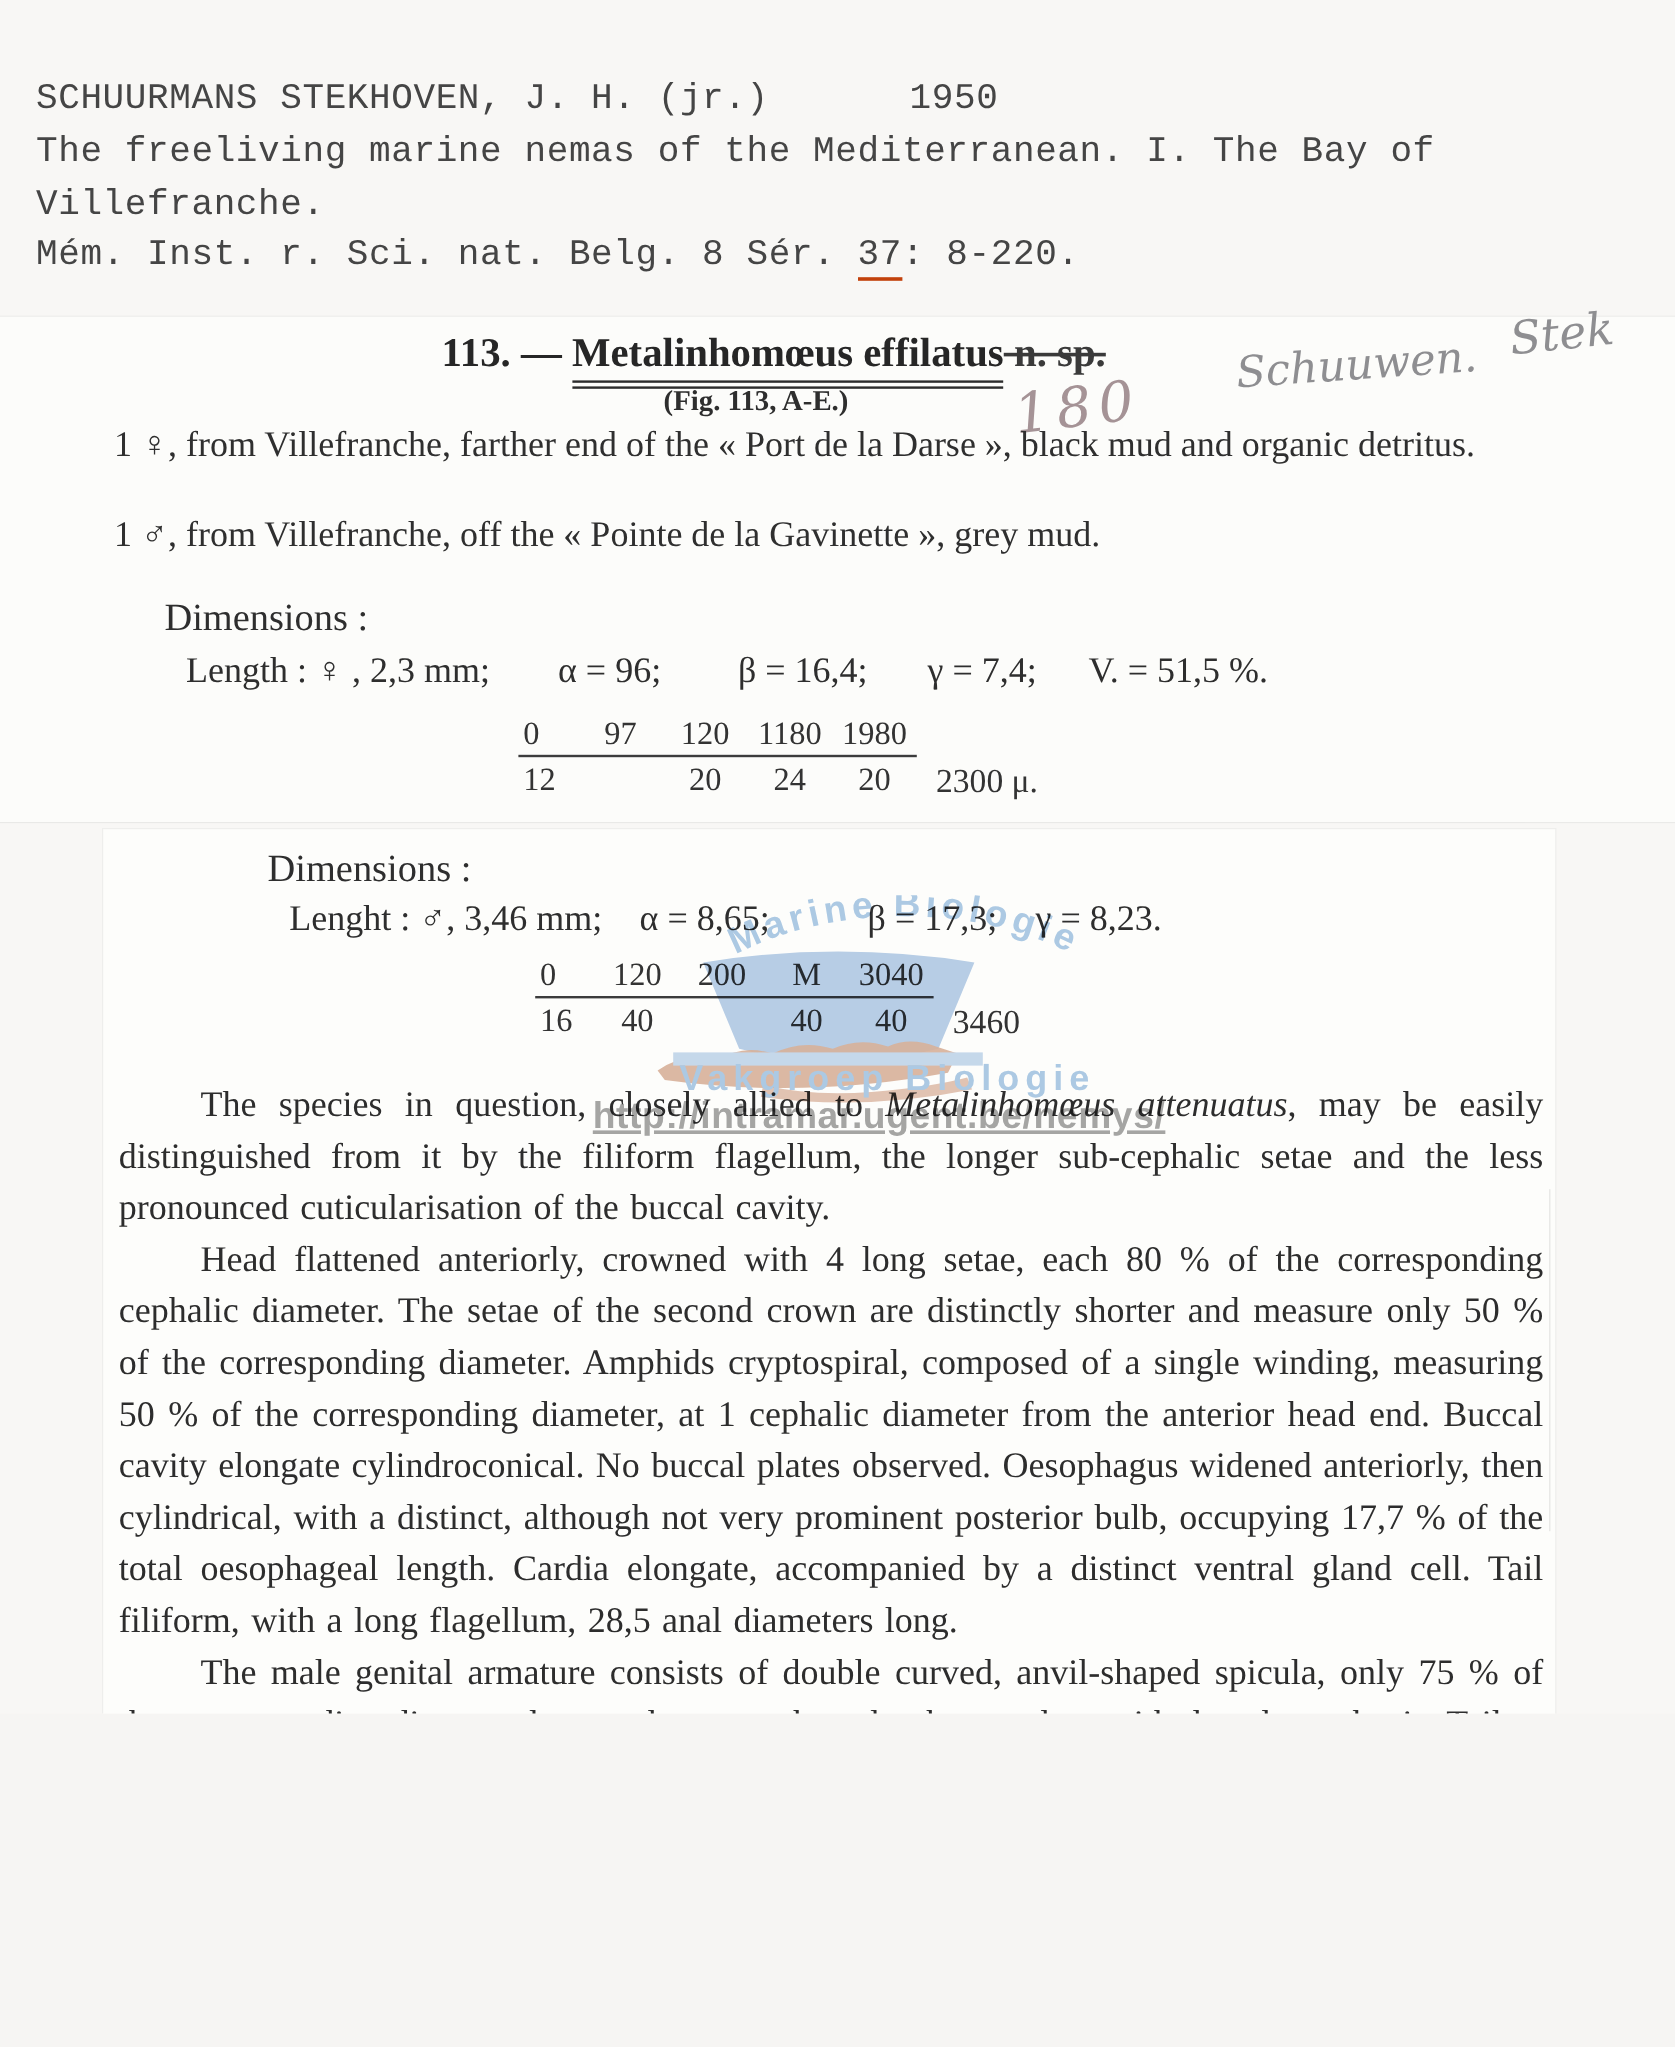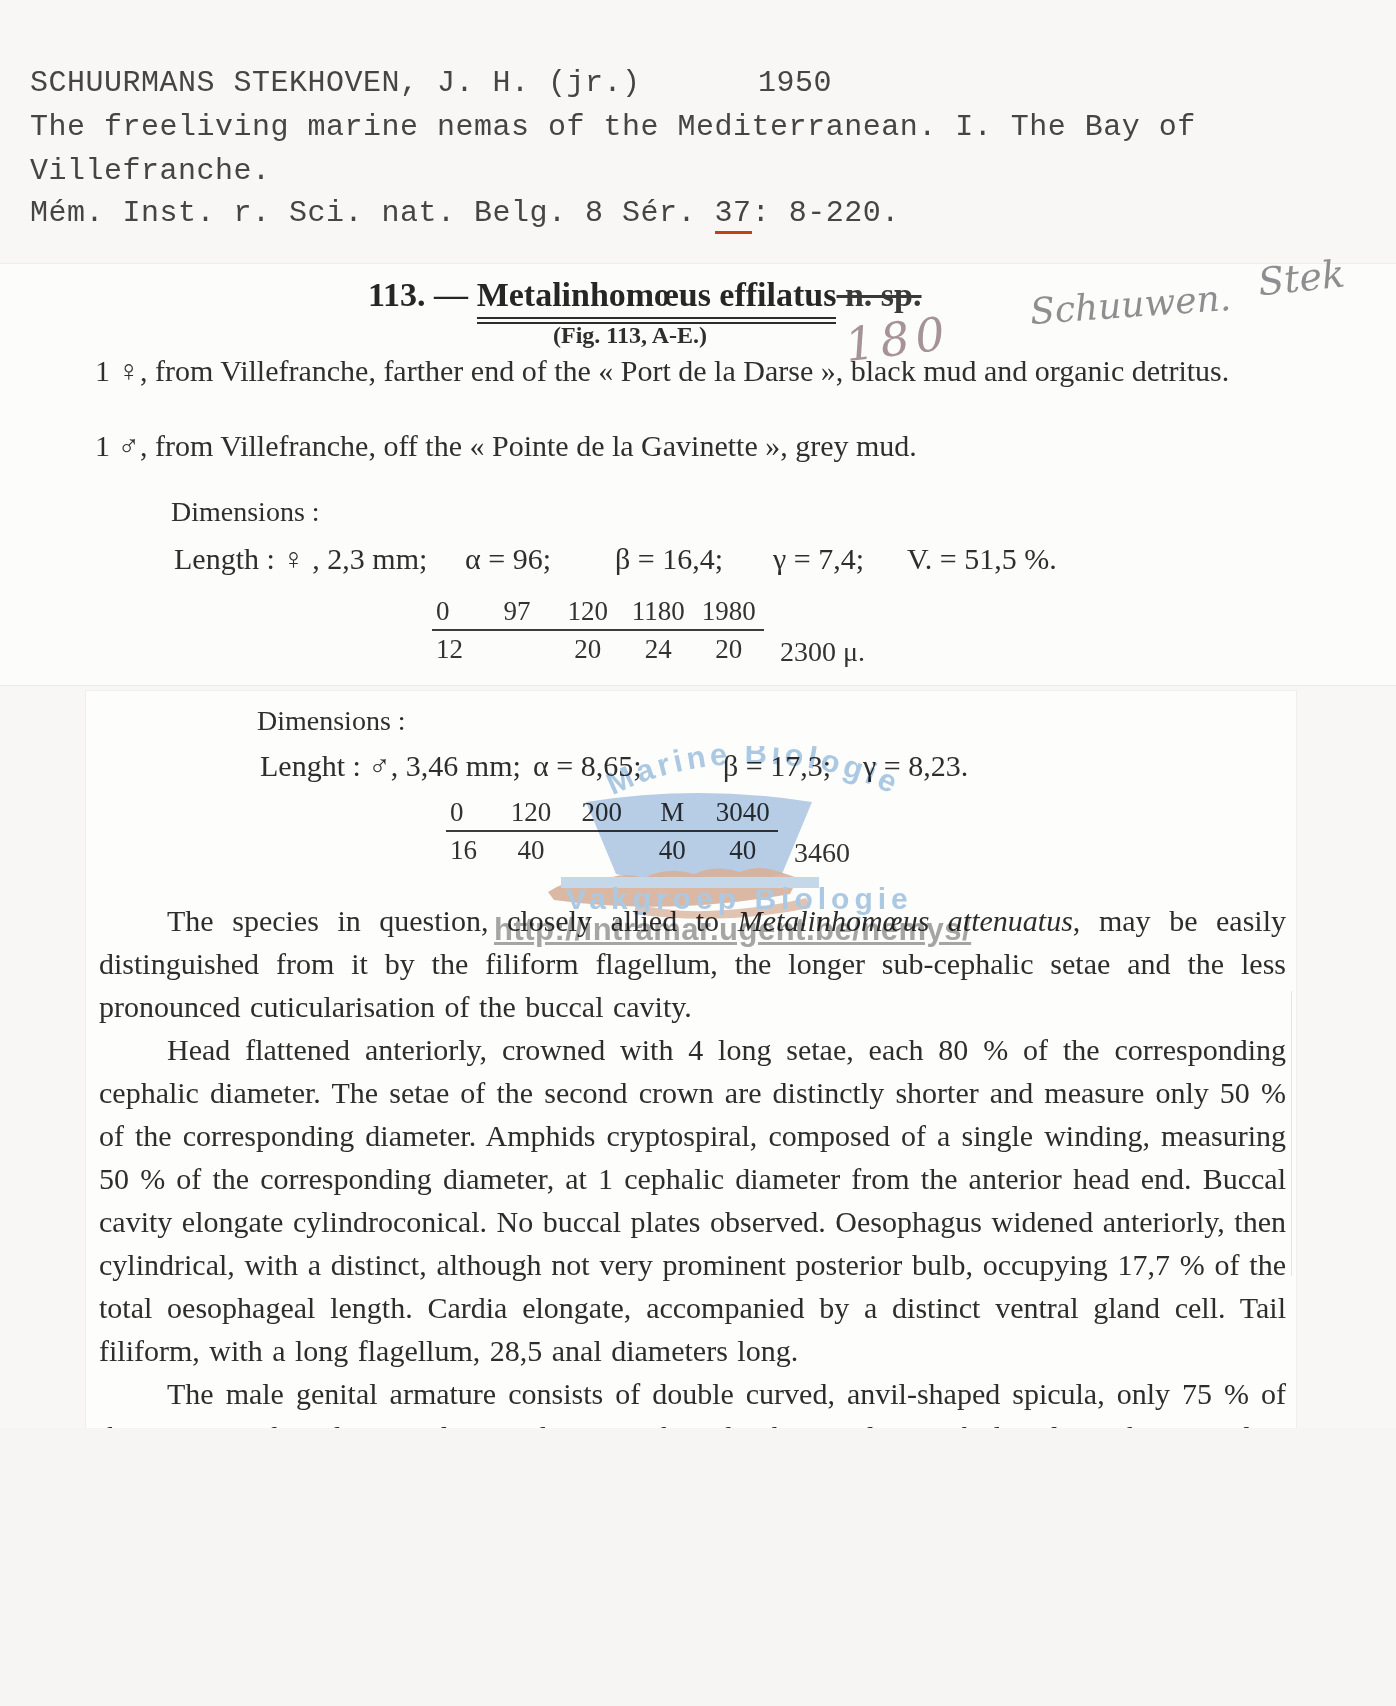--- a/index.html
+++ b/index.html
@@ -38,26 +38,26 @@
   .hw-name1 { left:1030px; top:20px; font-size:36px; transform:rotate(-4deg); }
   .hw-name2 { left:1258px; top:-8px; font-size:38px; transform:rotate(-6deg); }
   .hw-180   { left:845px; top:48px; font-size:46px; color:#a59396; transform:rotate(-7deg); letter-spacing:6px; }
 
   
   .specimen { position:absolute; left:95px; width:1262px; font-size:30px; color:#2f2f2f;
               line-height:38px; padding-left:60px; text-indent:-60px; }
   .spec-1 { top:88px; }
   .spec-2 { top:163px; }
 
-  .dims-label { position:absolute; left:171px; font-size:28px; color:#2e2e2e; }
+  .dims-label { position:absolute; left:137px; font-size:32px; color:#2e2e2e; }
   .dl-f { top:232px; }
   .dims-line { position:absolute; left:155px; width:1100px; height:40px; font-size:30px; color:#2e2e2e; }
   .dline-f { top:278px; }
   .dims-line span { position:absolute; top:0; white-space:nowrap; }
-  .dl-len { left:0;margin-left:19px; }
+  .dl-len { left:0; }
   .f-alpha { left:310px; } .f-beta { left:460px; } .f-gamma { left:618px; } .f-v { left:752px; }
   .m-alpha { left:292px; } .m-beta { left:482px; } .m-gamma { left:622px; }
 
   
   .formula { position:absolute; display:flex; align-items:center; color:#333; }
   .formula-f { left:432px; top:328px; }
   .formula-m { left:360px; top:102px; }
   .frac { width:332px; }
   .frow { display:flex; font-size:27px; }
   .fc { flex:1; text-align:center; }

